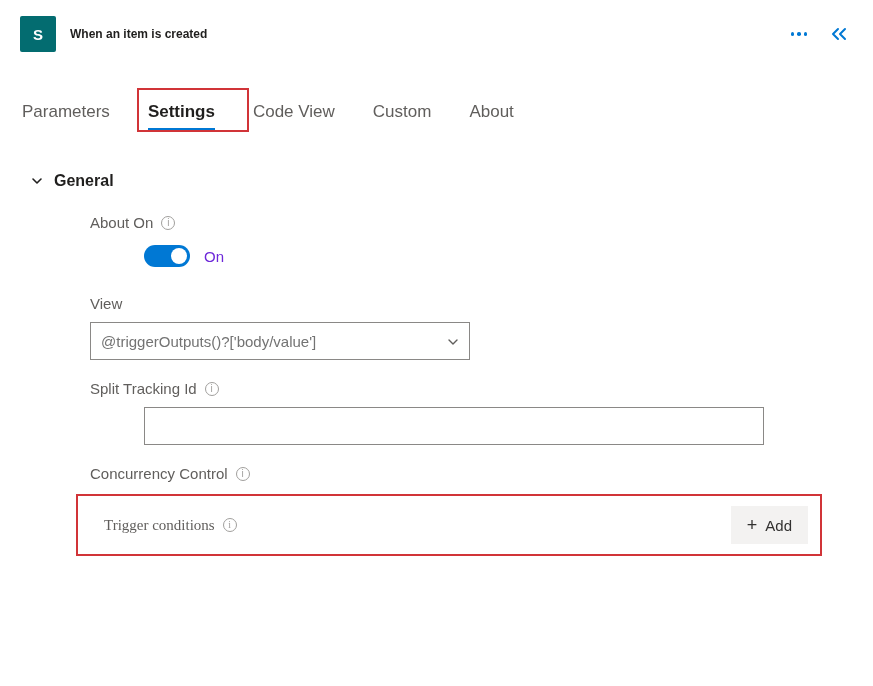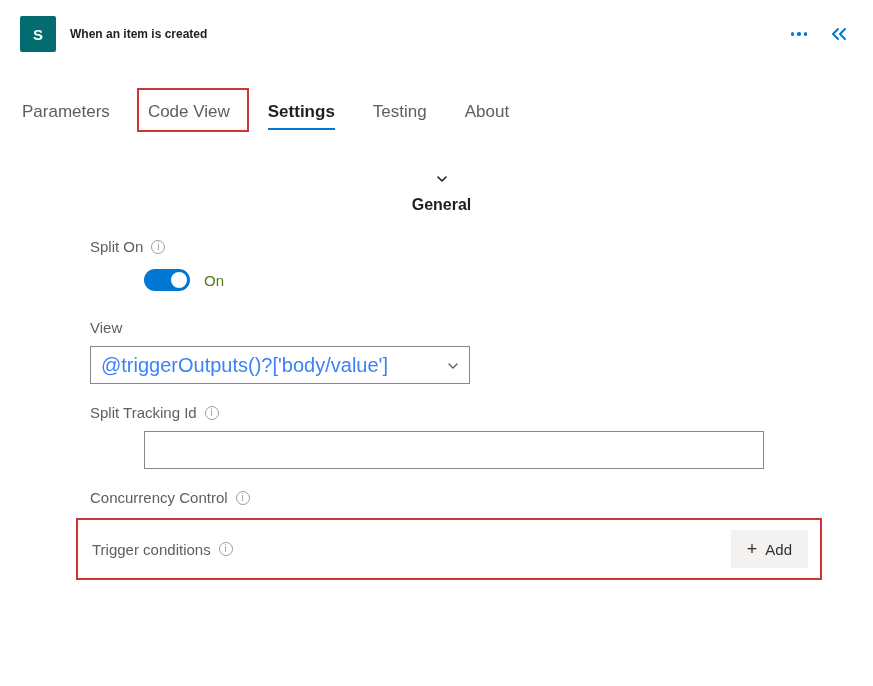--- a/index.html
+++ b/index.html
@@ -37,21 +37,21 @@
   .tab.active::after {
     content: ""; position: absolute; left: 0; right: 0; bottom: 2px;
     height: 2.5px; background: #0078d4;
   }
   .tab-highlight {
     position: absolute; border: 2px solid #d13438;
   }
 
   
   .section { margin-top: 40px; padding-left: 10px; }
-  .section-header { display: flex; align-items: center; gap: 10px; cursor: pointer; flex-direction: column; }
+  .section-header { display: flex; align-items: center; gap: 10px; cursor: pointer; }
   .chev { width: 14px; height: 14px; display:inline-flex; align-items:center; justify-content:center; }
   .chev svg { stroke:#201f1e; }
   .section-title { font-size: 16px; font-weight: 700; color: #201f1e; }
 
   .section-body { padding: 24px 0 0 60px; }
 
   .field-label { font-size: 15px; color: #605e5c; display:flex; align-items:center; gap:8px; }
   .info-icon {
     width: 14px; height: 14px; border: 1px solid #a19f9d; border-radius: 50%;
     display:inline-flex; align-items:center; justify-content:center;
@@ -63,29 +63,29 @@
     width: 46px; height: 22px; border-radius: 11px; position: relative; cursor:pointer;
   }
   .toggle.on { background: #0078d4; }
   .toggle.off { background: #fff; border:1px solid #605e5c; }
   .toggle .knob {
     position:absolute; top: 3px; width:16px; height:16px; border-radius:50%;
     background:#fff;
   }
   .toggle.on .knob { right: 3px; }
   .toggle.off .knob { left: 3px; width:14px; height:14px; top:3px; background:#605e5c; }
-  .toggle-label { font-size:15px; color:#4d7c0f; }
+  .toggle-label { font-size:15px; color:#6d28d9; }
 
   .dropdown {
     margin-top:10px; height:38px; width:380px;
     border:1px solid #8a8886; background:#fff;
     display:flex; align-items:center; padding:0 10px; justify-content:space-between;
     cursor:pointer; position:relative;
   }
-  .dropdown-value { font-size:20px; color:#3b82f6; }
+  .dropdown-value { font-size:15px; color:#737373; }
   .dropdown-caret { width:12px; height:12px; }
 
   .text-input {
     margin-top:10px; height:38px; width:620px;
     border:1px solid #8a8886; background:#fff;
     padding:0 10px; font-size:15px; color:#323130;
     display:block;
   }
 
   .spacer-block { height: 28px; }
@@ -127,43 +127,43 @@
     <div class="header-action">
       <svg width="18" height="14" viewBox="0 0 18 14" fill="none">
         <path d="M8 2 L3 7 L8 12" stroke="#0078d4" stroke-width="2" stroke-linecap="round" stroke-linejoin="round"></path>
         <path d="M15 2 L10 7 L15 12" stroke="#0078d4" stroke-width="2" stroke-linecap="round" stroke-linejoin="round"></path>
       </svg>
     </div>
   </div>
 
   <div class="tabs" style="position:relative;">
     <div class="tab"><span>Parameters</span></div>
-    <div class="tab"><span>Code View</span></div>
     <div class="tab active" style="position:relative;">
       <span>Settings</span>
     </div>
-    <div class="tab"><span>Testing</span></div>
+    <div class="tab"><span>Code View</span></div>
+    <div class="tab"><span>Custom</span></div>
     <div class="tab"><span>About</span></div>
     <div class="tab-highlight" style="left:117px; top:-8px; width:112px; height:44px;"></div>
   </div>
 
   <div class="section">
     <div class="section-header">
       <span class="chev">
         <svg width="14" height="14" viewBox="0 0 14 14">
             <path d="M3 5 L7 9 L11 5" stroke-width="1.6" fill="none" stroke-linecap="round" stroke-linejoin="round"></path>
           </svg>
       </span>
       <span class="section-title">General</span>
     </div>
 
     <div class="section-body">
 
       <div class="field-label">
-        <span>Split On</span>
+        <span>About On</span>
         <span class="info-icon">i</span>
       </div>
       <div class="toggle-row">
         <div class="toggle on">
             <div class="knob"></div>
           </div>
         <span class="toggle-label">On</span>
       </div>
 
       <div class="spacer-block"></div>
@@ -190,21 +190,21 @@
 
       <div style="height:20px;"></div>
 
       <div class="field-label">
         <span>Concurrency Control</span>
         <span class="info-icon">i</span>
       </div>
 
       <div class="trigger-row">
         <div class="trigger-highlight"></div>
-        <div class="field-label" style="margin-left:8px;">
+        <div class="field-label" style="margin-left:20px;font-family:Liberation Serif, serif;">
           <span>Trigger conditions</span>
           <span class="info-icon">i</span>
         </div>
         <button class="add-btn">
           <span class="plus">+</span>
           <span>Add</span>
         </button>
       </div>
 
     </div>

